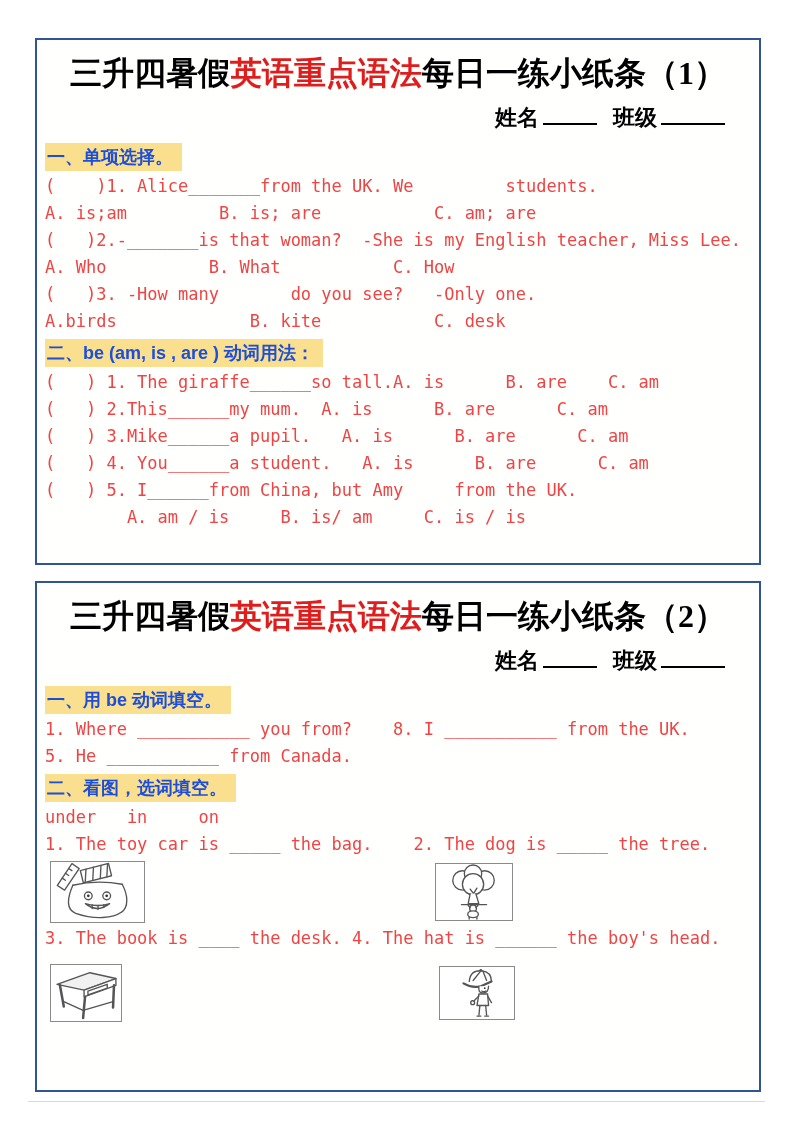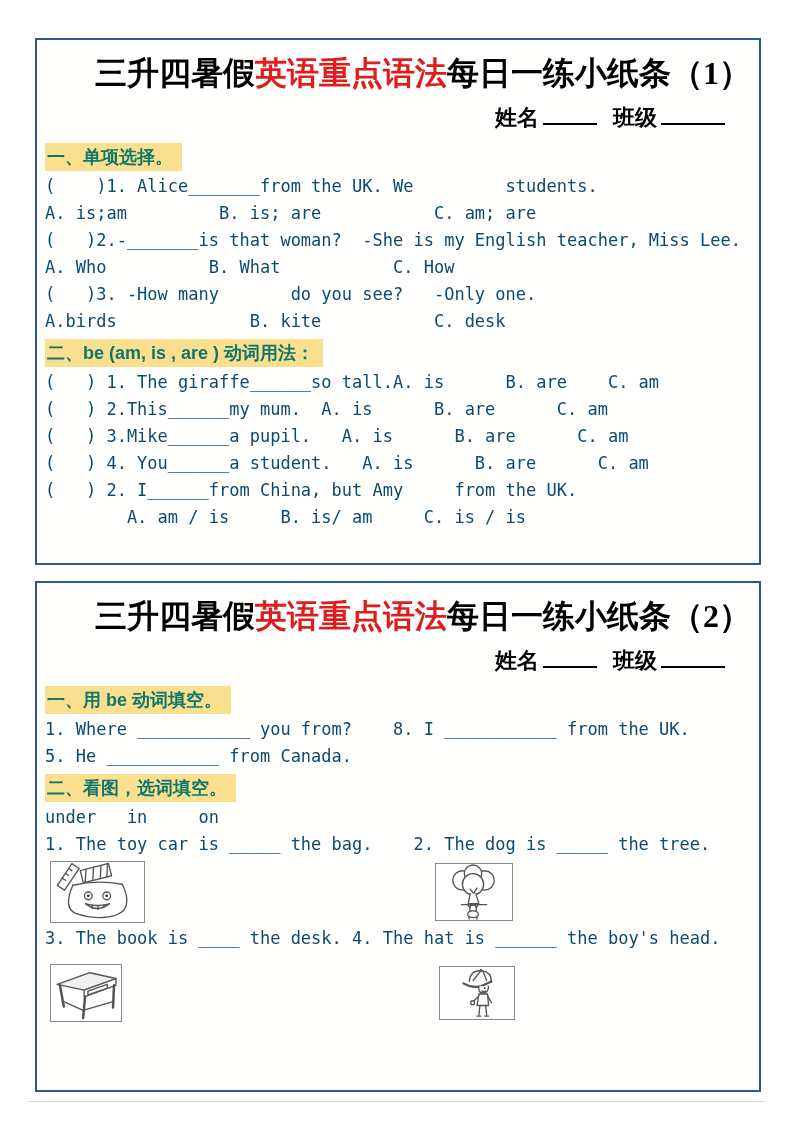--- a/index.html
+++ b/index.html
@@ -2,32 +2,32 @@
 <html><head>
 <meta charset="utf-8">
 <style>
   html,body{margin:0;padding:0;background:#fff;}
   #page{position:relative;width:793px;height:1122px;background:#fff;overflow:hidden;
         font-family:"Liberation Sans",sans-serif;}
   .sheet{position:absolute;left:35px;width:726px;border:2px solid #2f5597;background:#fffffe;
          padding:4px 8px;box-sizing:border-box;}
   #sheet1{top:38px;height:527px;}
   #sheet2{top:581px;height:511px;}
-  .title{text-align:right;font-family:"Liberation Serif",serif;font-weight:700;
+  .title{text-align:center;font-family:"Liberation Serif",serif;font-weight:700;
          font-size:32px;line-height:1.32;margin-top:8px;color:#000;letter-spacing:0;}
   .title .red{color:#df1d1d;}
   .nameline{text-align:right;padding-right:26px;font-weight:700;font-size:22px;
             margin:9px 0 6px;font-family:Liberation Serif, serif;color:#000;}
   .blank{display:inline-block;border-bottom:2px solid #000;height:18px;}
   .blank.b1{width:54px;margin:0 16px 0 4px;}
   .blank.b2{width:64px;margin:0 0 0 4px;}
   .hl{display:inline-block;background:#f9df8e;font-weight:700;font-size:18px;line-height:24px;
-      padding:2px 9px 2px 2px;margin:4px 0 2px;color:#0f766e;}
+      padding:2px 9px 2px 2px;margin:4px 0 2px;color:#1d4ed8;}
   .mono{font-family:"DejaVu Sans Mono",monospace;font-size:17px;line-height:27px;
-        white-space:pre;color:#0c4a6e;}
+        white-space:pre;color:#ef4444;}
   .imgrow{display:flex;align-items:flex-start;}
   .pic{background:#fff;border:1px solid #8a8a8a;box-sizing:border-box;}
   #pic-bag{width:95px;height:62px;margin:3px 0 2px 5px;}
   #pic-tree{width:78px;height:58px;margin:5px 0 0 290px;}
   #pic-desk{width:72px;height:58px;margin:12px 0 0 5px;}
   #pic-boy{width:76px;height:54px;margin:14px 0 0 317px;}
   .pic svg{display:block;width:100%;height:100%;}
   .doodle{stroke:#555;fill:none;stroke-width:1.4;stroke-linecap:round;stroke-linejoin:round;}
   #page-edge{position:absolute;top:1101px;left:28px;width:737px;height:1px;background:#d9d9d9;}
 </style>
@@ -49,21 +49,21 @@
     <div class="mono">A. Who          B. What           C. How</div>
     <div class="mono">(   )3. -How many       do you see?   -Only one.</div>
     <div class="mono">A.birds             B. kite           C. desk</div>
 
     <div><span class="hl">二、be (am, is , are ) 动词用法：</span></div>
 
     <div class="mono">(   ) 1. The giraffe______so tall.A. is      B. are    C. am</div>
     <div class="mono">(   ) 2.This______my mum.  A. is      B. are      C. am</div>
     <div class="mono">(   ) 3.Mike______a pupil.   A. is      B. are      C. am</div>
     <div class="mono">(   ) 4. You______a student.   A. is      B. are      C. am</div>
-    <div class="mono">(   ) 2. I______from China, but Amy     from the UK.</div>
+    <div class="mono">(   ) 5. I______from China, but Amy     from the UK.</div>
     <div class="mono">        A. am / is     B. is/ am     C. is / is</div>
   </div>
 
   <div class="sheet" id="sheet2">
     <div class="title"><span>三升四暑假</span><span class="red">英语重点语法</span><span>每日一练小纸条（2）</span></div>
 
     <div class="nameline"><span>姓名</span><span class="blank b1"></span><span>班级</span><span class="blank b2"></span></div>
 
     <div><span class="hl">一、用 be 动词填空。</span></div>
 

